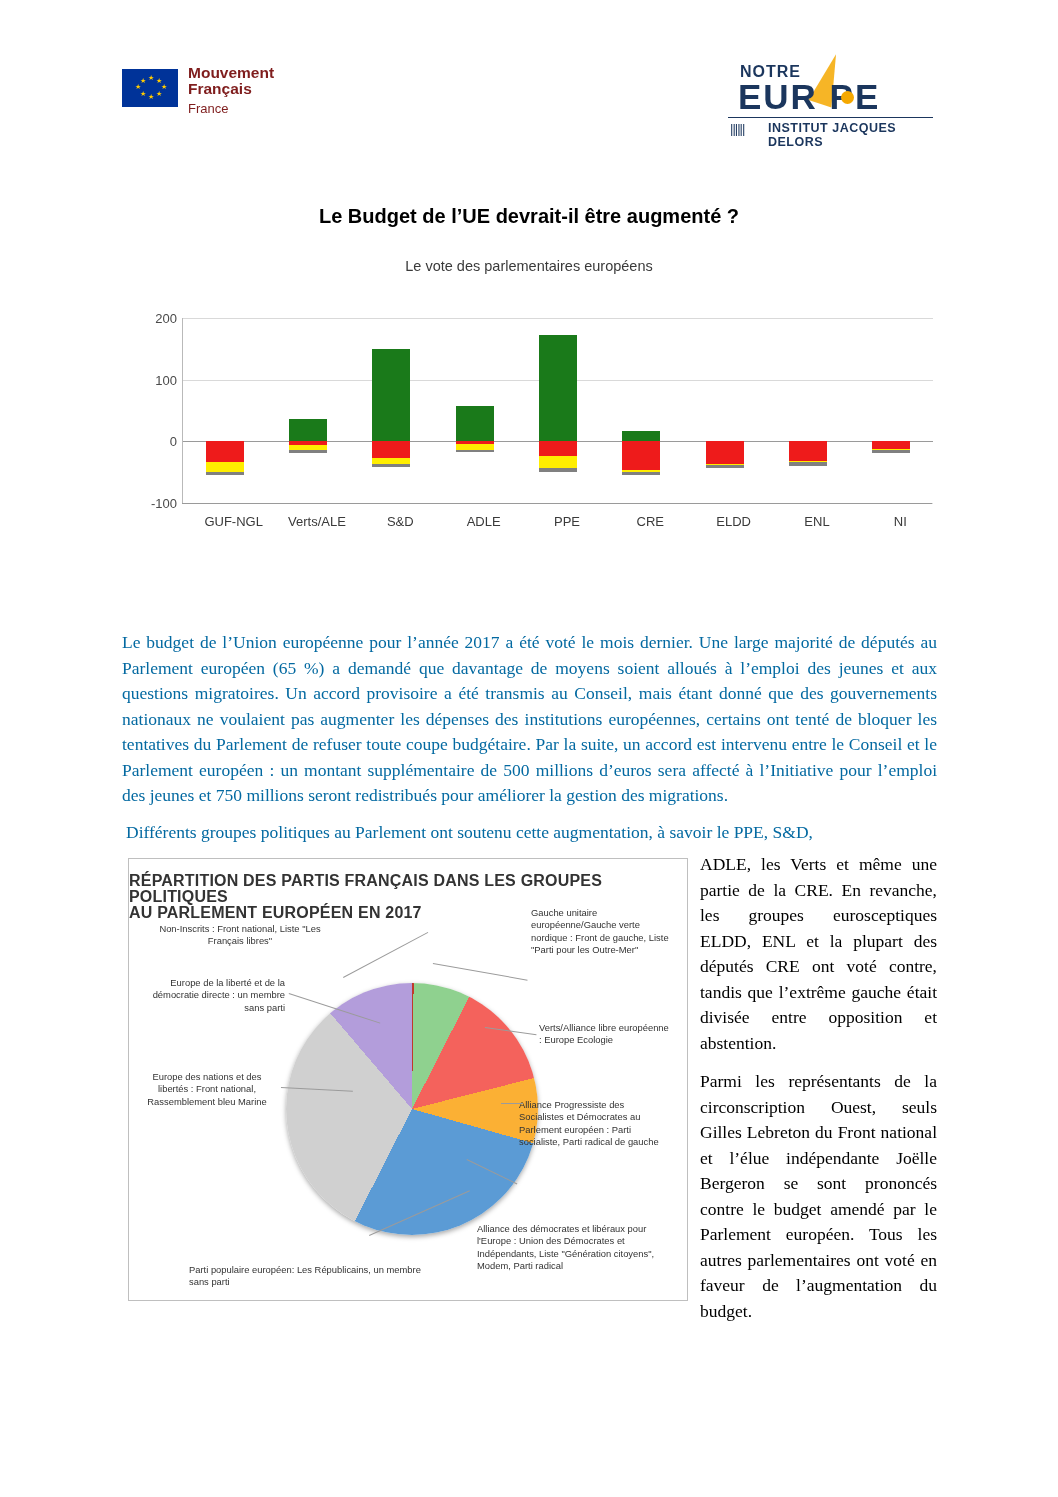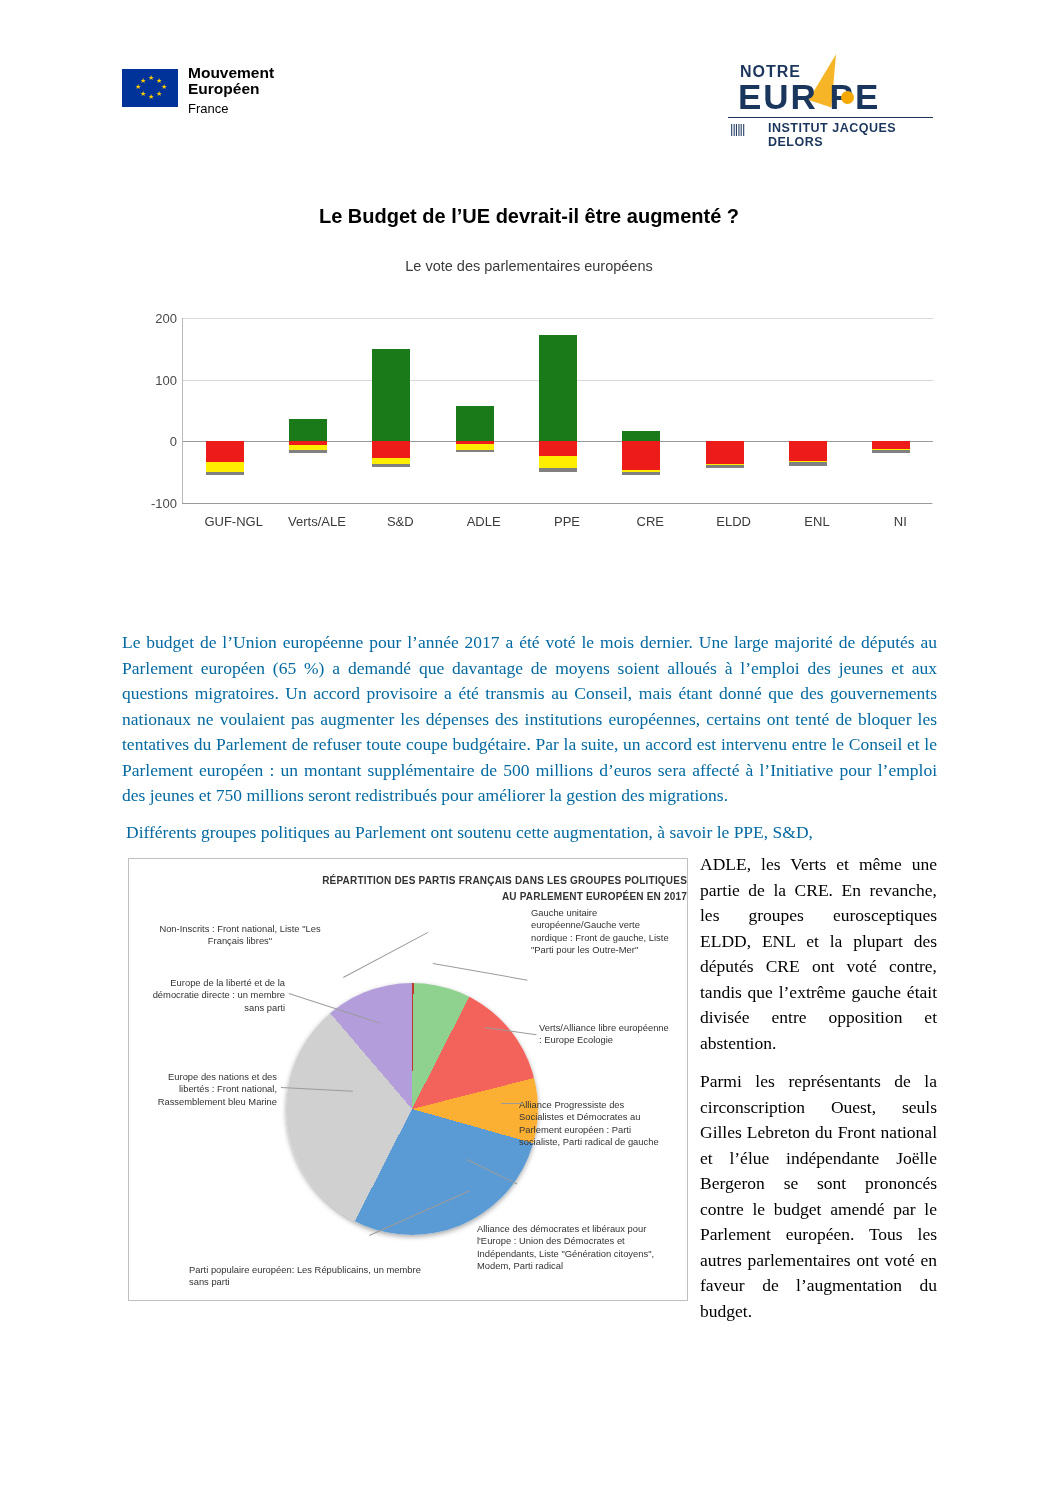--- a/index.html
+++ b/index.html
@@ -13,21 +13,21 @@
   }
   
   .header { position:absolute; top:55px; left:0; width:1058px; height:110px; }
   .logo-me { position:absolute; left:122px; top:10px; display:flex; align-items:flex-start; }
   .eu-flag {
     width:56px; height:38px; background:#003399; position:relative; margin-right:10px; margin-top:4px;
   }
   .eu-flag .star {
     position:absolute; color:#FFCC00; font-size:7px; line-height:7px;
   }
-  .me-text { font-family:"Liberation Sans", sans-serif; color:#000000; }
+  .me-text { font-family:"Liberation Sans", sans-serif; color:#7f1d1d; }
   .me-text .l1 { font-size:15.5px; font-weight:bold; line-height:16px; }
   .me-text .l2 { font-size:15.5px; font-weight:bold; line-height:16px; }
   .me-text .l3 { font-size:13px; font-weight:normal; line-height:18px; margin-top:3px; }
 
   .logo-ne { position:absolute; right:118px; top:0px; width:220px; height:105px; }
   .ne-notre { font-family:"Liberation Sans", sans-serif; font-size:16px; font-weight:bold; color:#1b365d; letter-spacing:1px; position:absolute; left:20px; top:8px;}
   .ne-europe { font-family:"Liberation Sans", sans-serif; font-size:35px; font-weight:bold; color:#1b365d; letter-spacing:2px; position:absolute; left:18px; top:22px;}
   .ne-dot { position:absolute; width:13px; height:13px; border-radius:50%; background:#f5a800; left:121px; top:36px; }
   .ne-ray { position:absolute; left:96px; top:-2px; width:0; height:0; border-left:12px solid transparent; border-right:12px solid transparent; border-bottom:52px solid #f5a800; opacity:.85; transform:rotate(18deg); }
   .ne-inst { font-family:"Liberation Sans", sans-serif; font-size:12.5px; font-weight:bold; color:#1b365d; letter-spacing:.5px; position:absolute; left:48px; top:66px; }
@@ -78,22 +78,22 @@
 
   .right-col { position:absolute; left:700px; top:852px; width:237px; font-size:17.5px; line-height:25.5px; text-align:justify; }
   .right-col p { margin:0 0 13px 0; }
 
   
   .figure {
     position:absolute; left:128px; top:858px; width:558px; height:441px;
     border:1px solid #bfbfbf; background:#fff;
   }
   .fig-title {
-    position:absolute; top:14px; left:0; width:558px; text-align:right;
-    font-family:"Liberation Sans", sans-serif; font-size:10px; font-weight:bold; color:#333; line-height:16px;
+    position:absolute; top:14px; left:0; width:558px; text-align:left;
+    font-family:"Liberation Sans", sans-serif; font-size:16px; font-weight:bold; color:#333; line-height:16px;
     letter-spacing:.2px;
   }
   .pie-wrap { position:absolute; left:157px; top:124px; width:252px; height:252px; }
   .pie {
     width:252px; height:252px; border-radius:50%;
     box-shadow:0 2px 5px rgba(0,0,0,.35);
   }
   .fig-lab {
     position:absolute; font-family:"Liberation Sans", sans-serif; font-size:9.4px;
     color:#333; line-height:12.4px;
@@ -111,21 +111,21 @@
       <span class="star" style="left:34px; top:9px;">★</span>
       <span class="star" style="left:39px; top:15px;">★</span>
       <span class="star" style="left:34px; top:22px;">★</span>
       <span class="star" style="left:26px; top:25px;">★</span>
       <span class="star" style="left:18px; top:22px;">★</span>
       <span class="star" style="left:13px; top:15px;">★</span>
       <span class="star" style="left:18px; top:9px;">★</span>
     </div>
     <div class="me-text">
       <div class="l1">Mouvement</div>
-      <div class="l2">Européen</div>
+      <div class="l2">Français</div>
       <div class="l3">France</div>
     </div>
   </div>
 
   <div class="logo-ne">
     <div class="ne-ray"></div>
     <div class="ne-notre">NOTRE</div>
     <div class="ne-europe">EUR PE</div>
     <div class="ne-dot"></div>
     <div class="ne-line"></div>
@@ -227,21 +227,21 @@
   </div>
   <div class="pie-wrap">
     <div class="pie" id="pie" style="background: conic-gradient(rgb(192, 57, 43) -18deg, rgb(192, 57, 43) 0.75deg, rgb(143, 209, 143) 0.75deg, rgb(143, 209, 143) 27deg, rgb(244, 98, 92) 27deg, rgb(244, 98, 92) 75.75deg, rgb(251, 176, 52) 75.75deg, rgb(251, 176, 52) 105.75deg, rgb(91, 155, 213) 105.75deg, rgb(91, 155, 213) 207deg, rgb(208, 208, 208) 207deg, rgb(208, 208, 208) 312deg, rgb(208, 208, 208) 312deg, rgb(208, 208, 208) 319.5deg, rgb(179, 157, 219) 319.5deg, rgb(179, 157, 219) 342deg);"></div>
   </div>
 
   <div class="fig-lab" style="left:402px; top:48px; width:146px; text-align:left;">Gauche unitaire européenne/Gauche verte nordique : Front de gauche, Liste "Parti pour les Outre-Mer"</div>
   <div class="fig-lab" style="left:410px; top:163px; width:132px; text-align:left;">Verts/Alliance libre européenne : Europe Ecologie</div>
   <div class="fig-lab" style="left:348px; top:364px; width:198px; text-align:left;">Alliance des démocrates et libéraux pour l'Europe : Union des Démocrates et Indépendants, Liste "Génération citoyens", Modem, Parti radical</div>
   <div class="fig-lab" style="left:390px; top:240px; width:152px; text-align:left;">Alliance Progressiste des Socialistes et Démocrates au Parlement européen : Parti socialiste, Parti radical de gauche</div>
   <div class="fig-lab" style="left:60px; top:405px; width:250px; text-align:left;">Parti populaire européen: Les Républicains, un membre sans parti</div>
-  <div class="fig-lab" style="left:8px; top:212px; width:140px; text-align:right;">Europe des nations et des libertés : Front national, Rassemblement bleu Marine</div>
+  <div class="fig-lab" style="left:8px; top:212px; width:140px; text-align:center;">Europe des nations et des libertés : Front national, Rassemblement bleu Marine</div>
   <div class="fig-lab" style="left:8px; top:118px; width:148px; text-align:right;">Europe de la liberté et de la démocratie directe : un membre sans parti</div>
   <div class="fig-lab" style="left:30px; top:64px; width:162px; text-align:center;">Non-Inscrits : Front national, Liste "Les Français libres"</div>
 
   <div class="leader" style="left:214px; top:118px; width:96px; transform:rotate(-28deg);"></div>
   <div class="leader" style="left:160px; top:134px; width:96px; transform:rotate(18deg);"></div>
   <div class="leader" style="left:152px; top:228px; width:72px; transform:rotate(3deg);"></div>
   <div class="leader" style="left:240px; top:376px; width:110px; transform:rotate(-24deg);"></div>
   <div class="leader" style="left:338px; top:300px; width:56px; transform:rotate(26deg);"></div>
   <div class="leader" style="left:372px; top:244px; width:22px; transform:rotate(0deg);"></div>
   <div class="leader" style="left:356px; top:168px; width:52px; transform:rotate(8deg);"></div>

